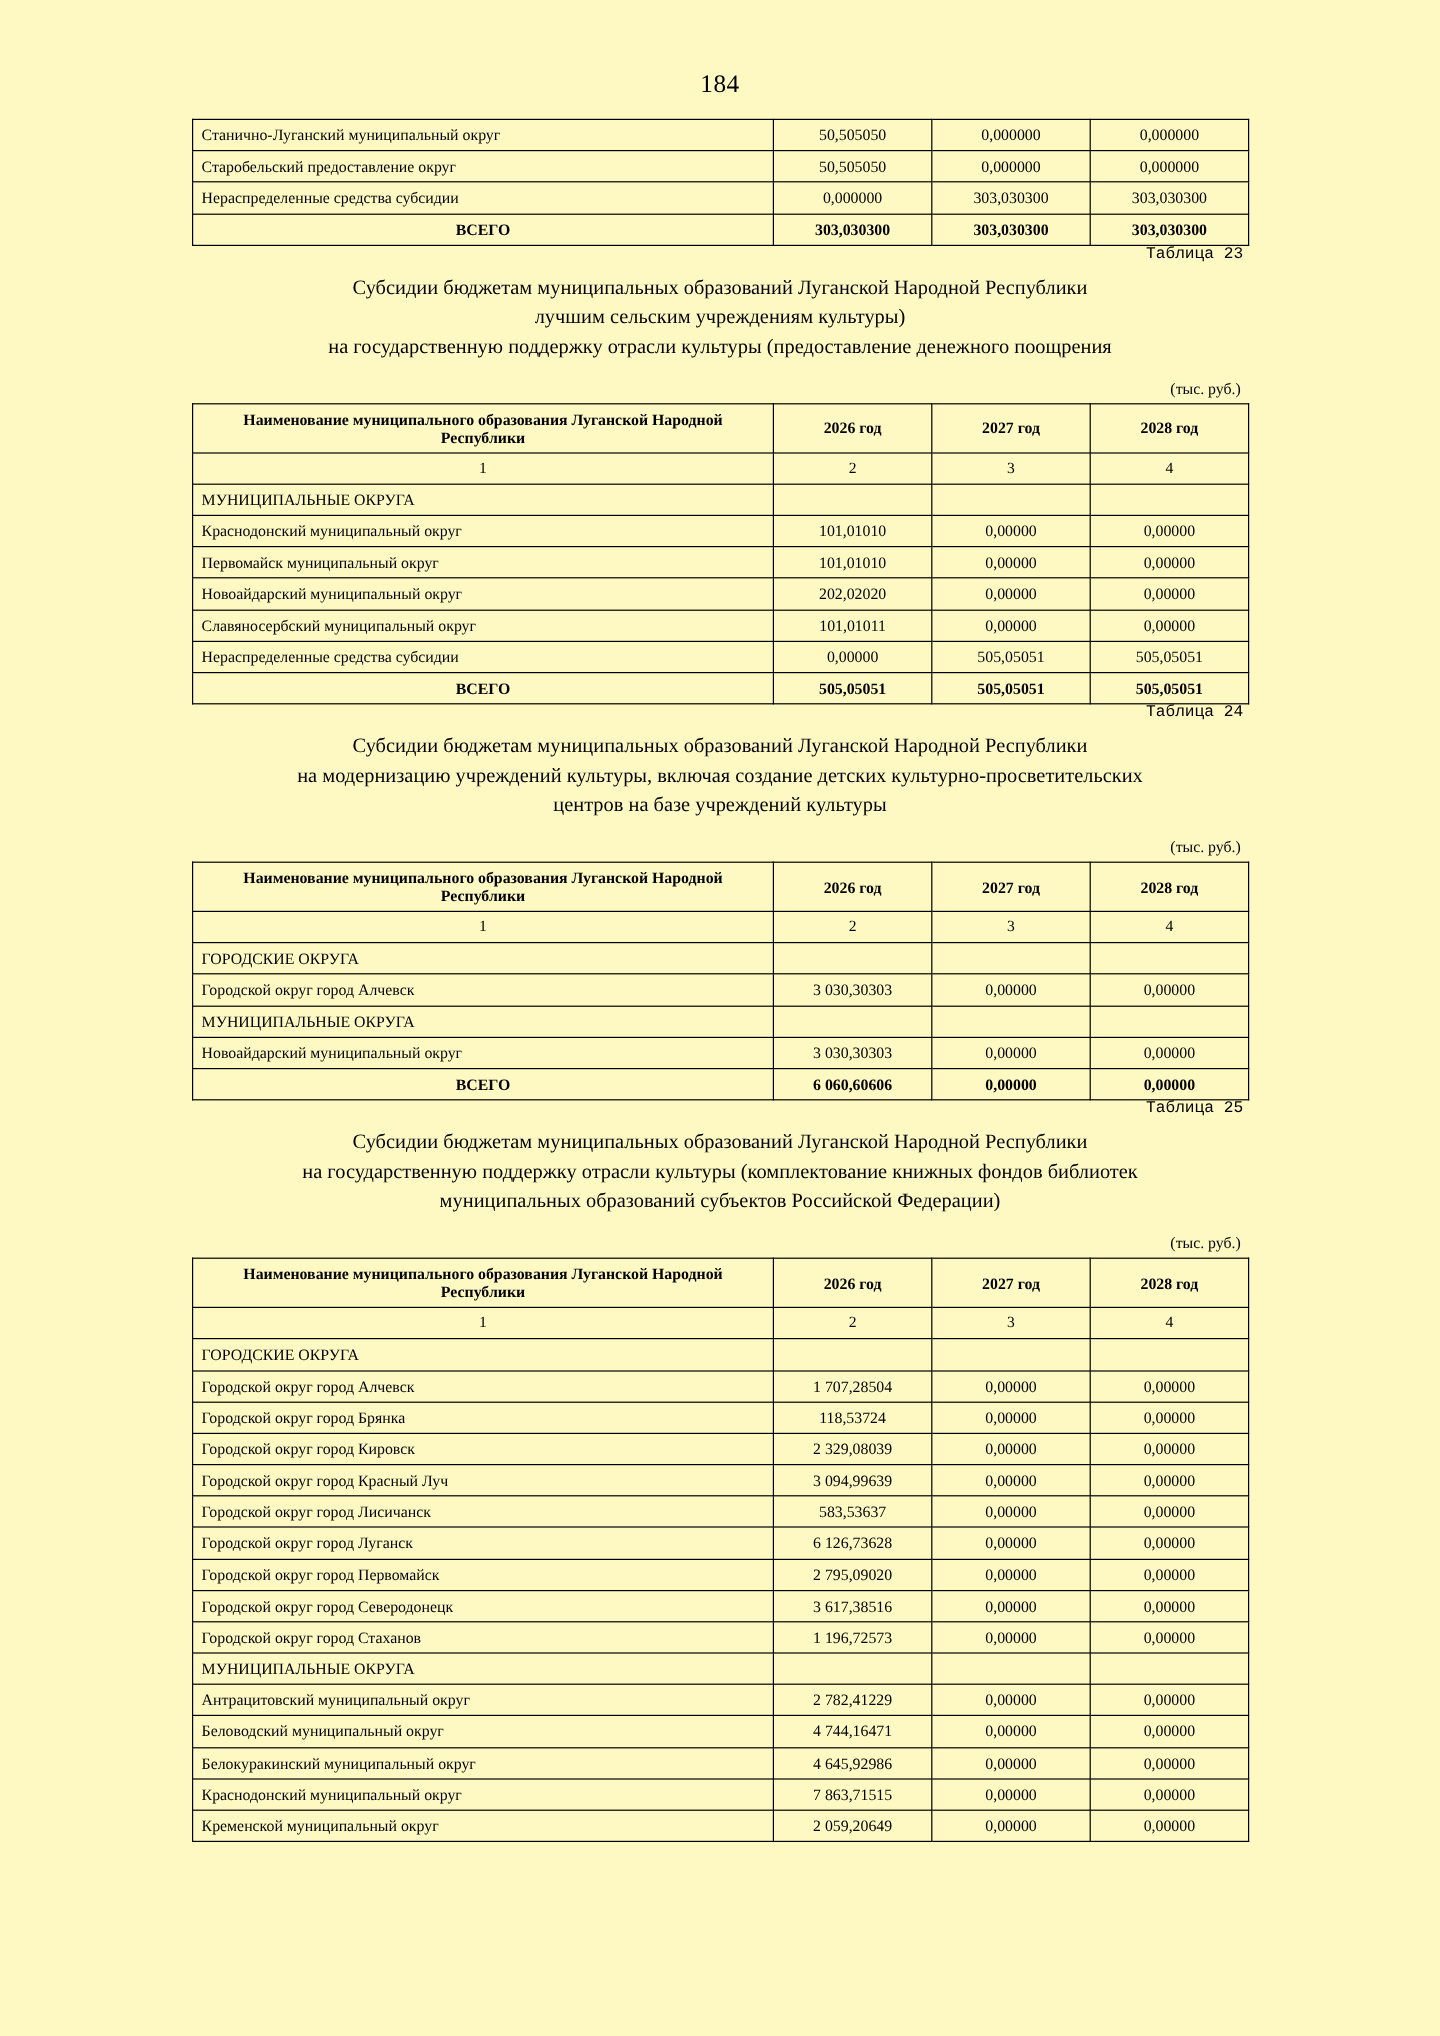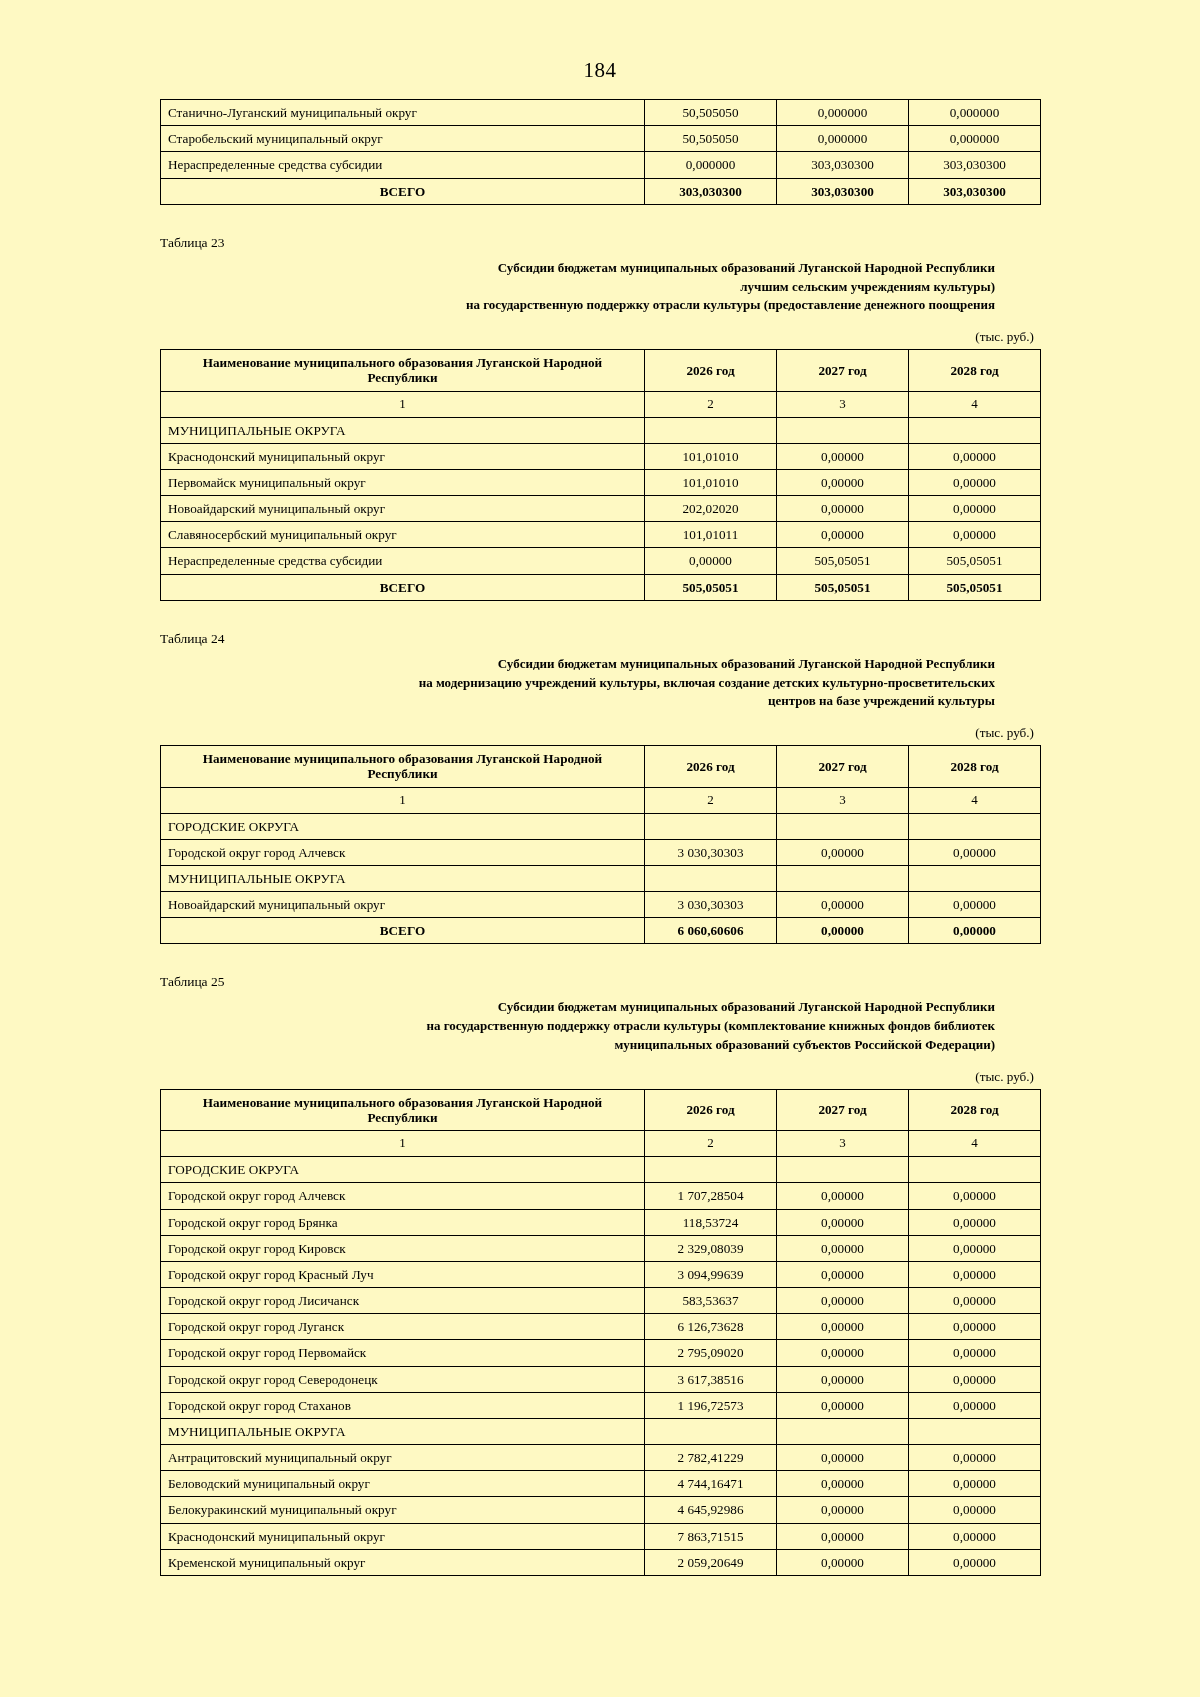--- a/index.html
+++ b/index.html
@@ -69,29 +69,30 @@
   .total td {
     font-weight: bold;
   }
   .total td.name {
     text-align: center;
   }
   .total td.num {
     text-align: center;
   }
   .table-label {
+    text-align: right;
     font-size: 13.5px;
-    margin-top: 30px;
     margin-bottom: 8px;
     padding-right: 4px;
+    font-family: Liberation Mono, monospace;
   }
   .table-title {
-    text-align: right;
-    font-weight: bold;
-    font-size: 13px;
+    text-align: center;
+    font-weight: normal;
+    font-size: 17px;
     line-height: 1.45;
     margin: 0 auto;
     width: 790px;
   }
   .units {
     text-align: right;
     font-size: 13.2px;
     margin-top: 14px;
     margin-bottom: 4px;
     padding-right: 6px;
@@ -114,21 +115,21 @@
           <col class="c-y3">
       </colgroup>
       <tbody>
         <tr>
           <td class="name">Станично-Луганский муниципальный округ</td>
           <td class="num">50,505050</td>
           <td class="num">0,000000</td>
           <td class="num">0,000000</td>
         </tr>
         <tr>
-          <td class="name">Старобельский муниципальный округ</td>
+          <td class="name">Старобельский предоставление округ</td>
           <td class="num">50,505050</td>
           <td class="num">0,000000</td>
           <td class="num">0,000000</td>
         </tr>
         <tr>
           <td class="name">Нераспределенные средства субсидии</td>
           <td class="num">0,000000</td>
           <td class="num">303,030300</td>
           <td class="num">303,030300</td>
         </tr>

